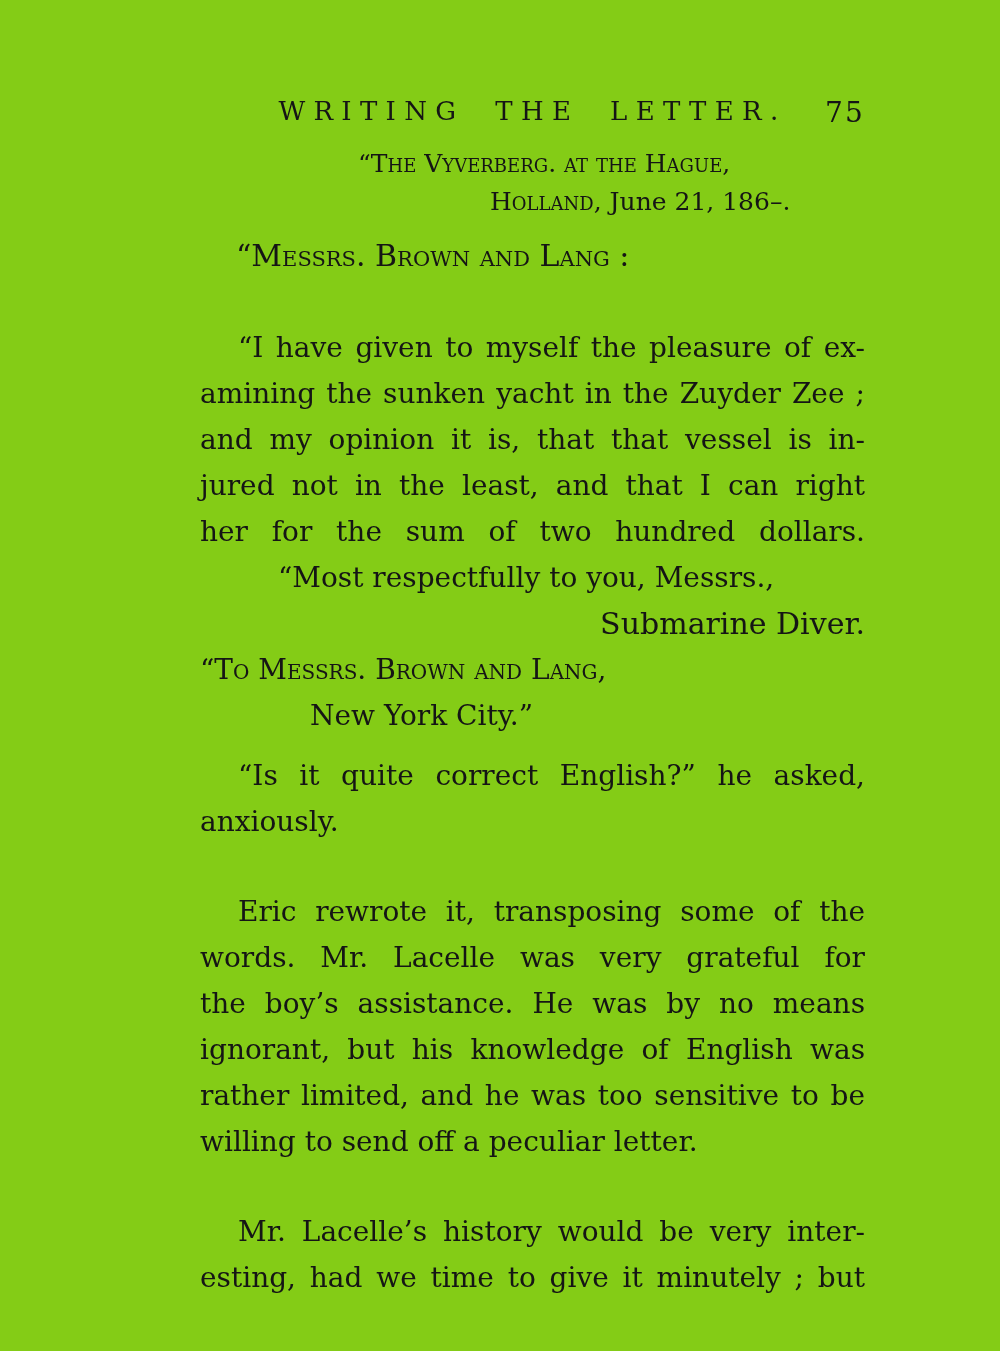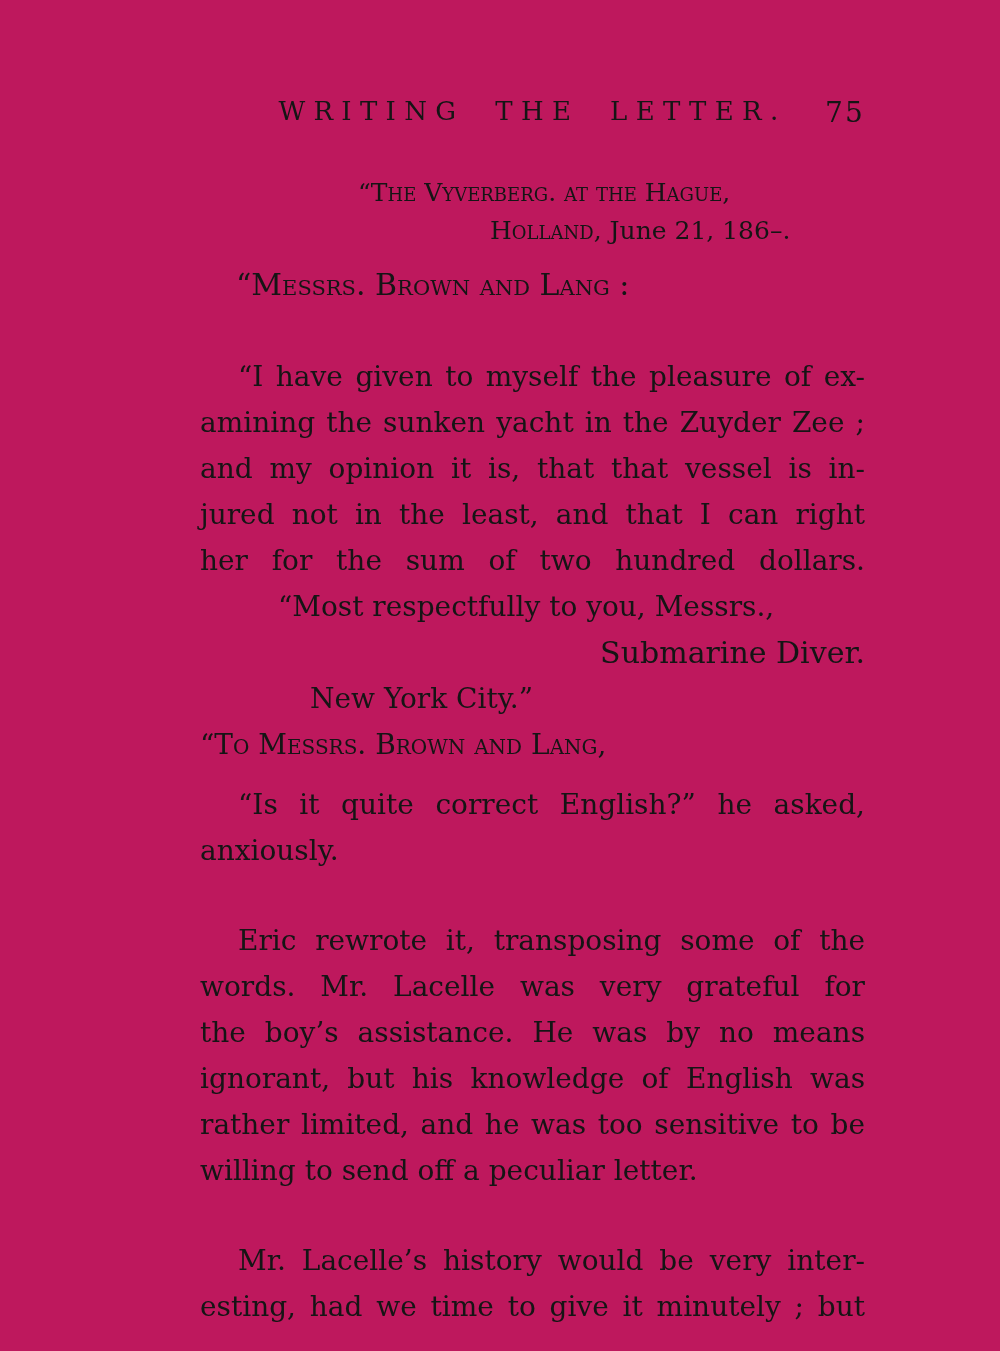--- a/index.html
+++ b/index.html
@@ -1,21 +1,21 @@
 <!DOCTYPE html>
 <html><head>
 <meta charset="utf-8">
 <style>
   * { margin: 0; padding: 0; box-sizing: border-box; }
   html, body { background: #ffffff; }
   .page {
     position: relative;
     width: 1000px;
     height: 1351px;
-    background: #be185d;
+    background: #84cc16;
     color: #151515;
     font-family: "DejaVu Serif", "Liberation Serif", serif;
     overflow: hidden;
   }
   .header {
     position: absolute;
     left: 200px;
     top: 96px;
     width: 665px;
     height: 34px;
@@ -30,21 +30,21 @@
   .page-number {
     position: absolute;
     right: 0;
     top: 0;
     font-size: 28px;
     letter-spacing: 0.08em;
   }
   .text-block {
     position: absolute;
     left: 200px;
-    top: 174px;
+    top: 145px;
     width: 665px;
   }
   .line {
     font-size: 28px;
     line-height: 46px;
     white-space: normal;
   }
   .sc { font-variant: small-caps; }
   .dateline { font-size: 25px; line-height: 38px; }
   .d1 { padding-left: 158px; }
@@ -77,22 +77,22 @@
 
     <div class="line j indent">“I have given to myself the pleasure of ex-</div>
     <div class="line j">amining the sunken yacht in the Zuyder Zee ;</div>
     <div class="line j">and my opinion it is, that that vessel is in-</div>
     <div class="line j">jured not in the least, and that I can right</div>
     <div class="line j">her for the sum of two hundred dollars.</div>
 
     <div class="line val">“Most respectfully to you, Messrs.,</div>
     <div class="line sig-title">Submarine Diver.</div>
 
+    <div class="line sc">“To Messrs. Brown and Lang,</div>
     <div class="line addr2">New York City.”</div>
-    <div class="line sc">“To Messrs. Brown and Lang,</div>
 
     <div class="line j indent gap-top">“Is it quite correct English?” he asked,</div>
     <div class="line">anxiously.</div>
 
     <div class="line j indent">Eric rewrote it, transposing some of the</div>
     <div class="line j">words.  Mr. Lacelle was very grateful for</div>
     <div class="line j">the boy’s assistance.  He was by no means</div>
     <div class="line j">ignorant, but his knowledge of English was</div>
     <div class="line j">rather limited, and he was too sensitive to be</div>
     <div class="line">willing to send off a peculiar letter.</div>

